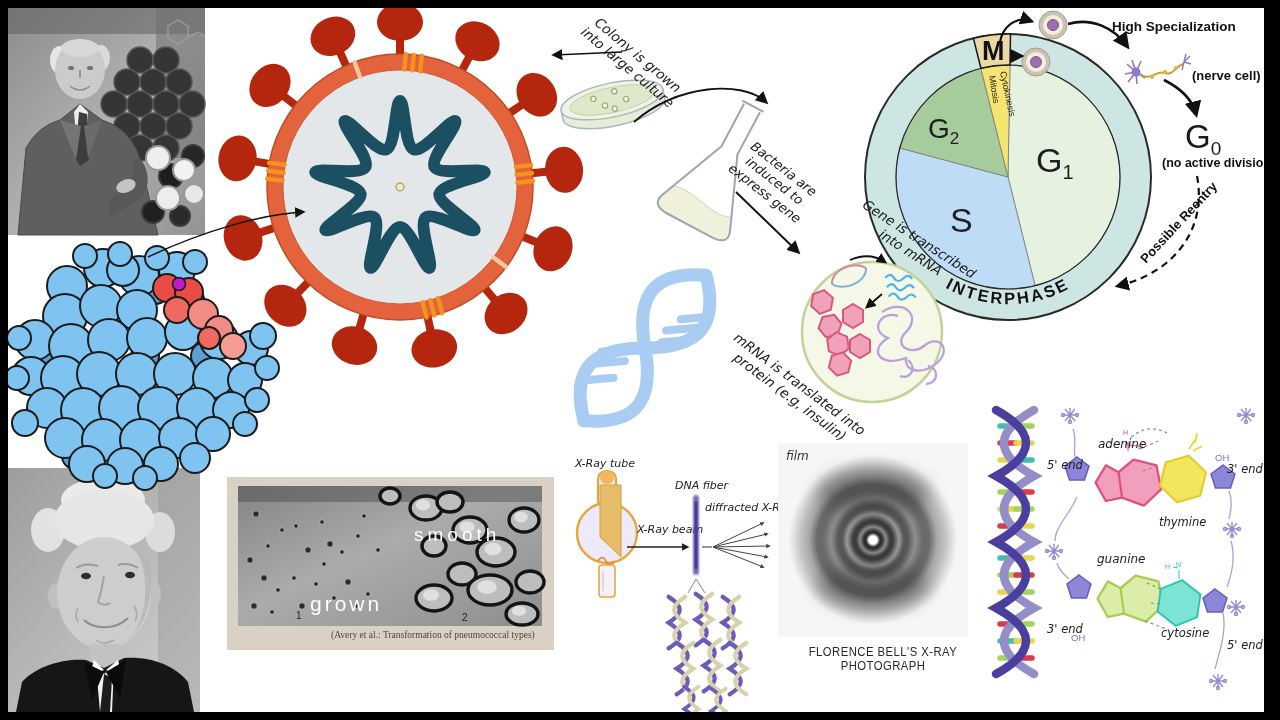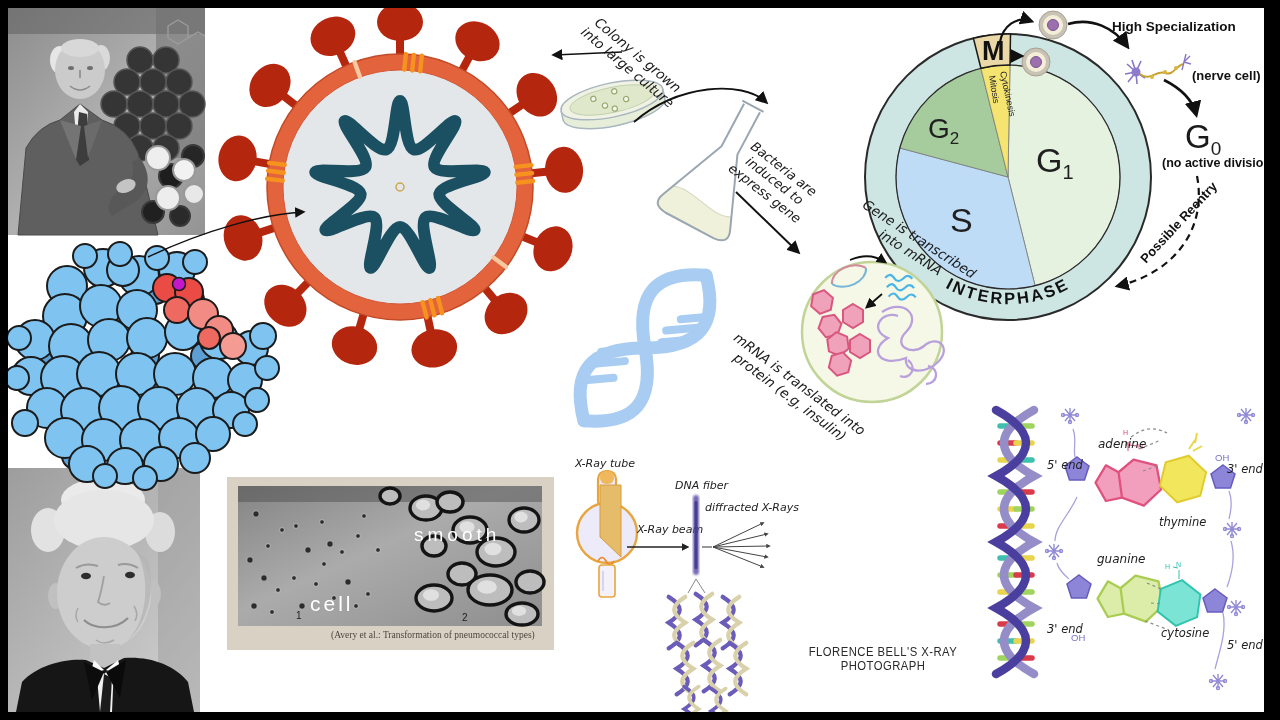--- a/index.html
+++ b/index.html
@@ -477,21 +477,21 @@
             <ellipse cx="193" cy="109" rx="8.1" ry="5.8500000000000005" fill="#e0e0e0"></ellipse>
             <ellipse cx="252" cy="104" rx="22" ry="15" fill="#bdbdbd" stroke="#141414" stroke-width="3.4"></ellipse>
             <ellipse cx="249" cy="101" rx="9.9" ry="6.75" fill="#e0e0e0"></ellipse>
             <ellipse cx="292" cy="96" rx="14" ry="11" fill="#bdbdbd" stroke="#141414" stroke-width="3.4"></ellipse>
             <ellipse cx="284" cy="128" rx="16" ry="11" fill="#bdbdbd" stroke="#141414" stroke-width="3.4"></ellipse>
             <ellipse cx="281" cy="125" rx="7.2" ry="4.95" fill="#e0e0e0"></ellipse>
             <ellipse cx="152" cy="10" rx="10" ry="8" fill="#bdbdbd" stroke="#141414" stroke-width="3.4"></ellipse>
           </g>
       </svg>
       <div class="photo-label" style="left:176px;top:38px;font-size:19px;letter-spacing:4px">smooth</div>
-      <div class="photo-label" style="left:72px;top:106px;font-size:21px;letter-spacing:3px">cell</div>
+      <div class="photo-label" style="left:72px;top:106px;font-size:21px;letter-spacing:3px">grown</div>
       <div class="photo-label" style="left:58px;top:124px;font-size:10px;color:#1c1c1c">1</div>
       <div class="photo-label" style="left:224px;top:126px;font-size:10px;color:#1c1c1c">2</div>
     </div>
     <div class="abs caption-serif" style="left:104px;top:153px;width:215px;font-size:9.5px;">(Avery et al.: Transformation of pneumococcal types)</div>
   </div>
 
   <svg class="abs" style="left:565px;top:445px" width="215" height="270" viewBox="0 0 215 270">
     <defs>
       <marker id="xah" viewBox="0 0 10 10" refX="7" refY="5" markerWidth="6" markerHeight="6" orient="auto">
         <path d="M0,0 L10,5 L0,10 z" fill="#222"></path>
@@ -537,20 +537,27 @@
       <use href="#mh" transform="translate(127,147) scale(0.92)"></use>
       <use href="#mh" transform="translate(154,150) scale(0.92)"></use>
       <use href="#mh" transform="translate(108,196) scale(0.92)"></use>
       <use href="#mh" transform="translate(135,193) scale(0.92)"></use>
       <use href="#mh" transform="translate(161,196) scale(0.92)"></use>
       <use href="#mh" transform="translate(116,240) scale(0.8)"></use>
       <use href="#mh" transform="translate(143,242) scale(0.8)"></use>
     </g>
   </svg>
 
+  <div class="film-panel">
+    <div class="diffract">
+      <div class="diff-dark" style="left:28px;top:14px"></div>
+      <div class="diff-dark" style="left:28px;top:108px"></div>
+    </div>
+    <div class="abs" style="left:8px;top:6px;font-family:'DejaVu Sans',sans-serif;font-style:italic;font-size:12px;color:#333">film</div>
+  </div>
   <div class="abs" style="left:788px;top:645px;width:190px;text-align:center;font-size:12px;letter-spacing:.5px;color:#2a2a2a;transform:scaleX(.94)">FLORENCE BELL'S X-RAY PHOTOGRAPH</div>
 
   <svg class="abs" style="left:980px;top:402px" width="72" height="296" viewBox="0 0 72 296">
     <g id="helix-rungs">
         <line x1="20" y1="24" x2="36" y2="24" stroke="#3fbfae" stroke-width="5.5" stroke-linecap="round"></line>
         <line x1="36" y1="24" x2="52" y2="24" stroke="#9fd45f" stroke-width="5.5" stroke-linecap="round"></line>
         <line x1="20" y1="41" x2="36" y2="41" stroke="#d93b4b" stroke-width="5.5" stroke-linecap="round"></line>
         <line x1="36" y1="41" x2="52" y2="41" stroke="#e8d44d" stroke-width="5.5" stroke-linecap="round"></line>
         <line x1="20" y1="58" x2="36" y2="58" stroke="#e8d44d" stroke-width="5.5" stroke-linecap="round"></line>
         <line x1="36" y1="58" x2="52" y2="58" stroke="#3fbfae" stroke-width="5.5" stroke-linecap="round"></line>

